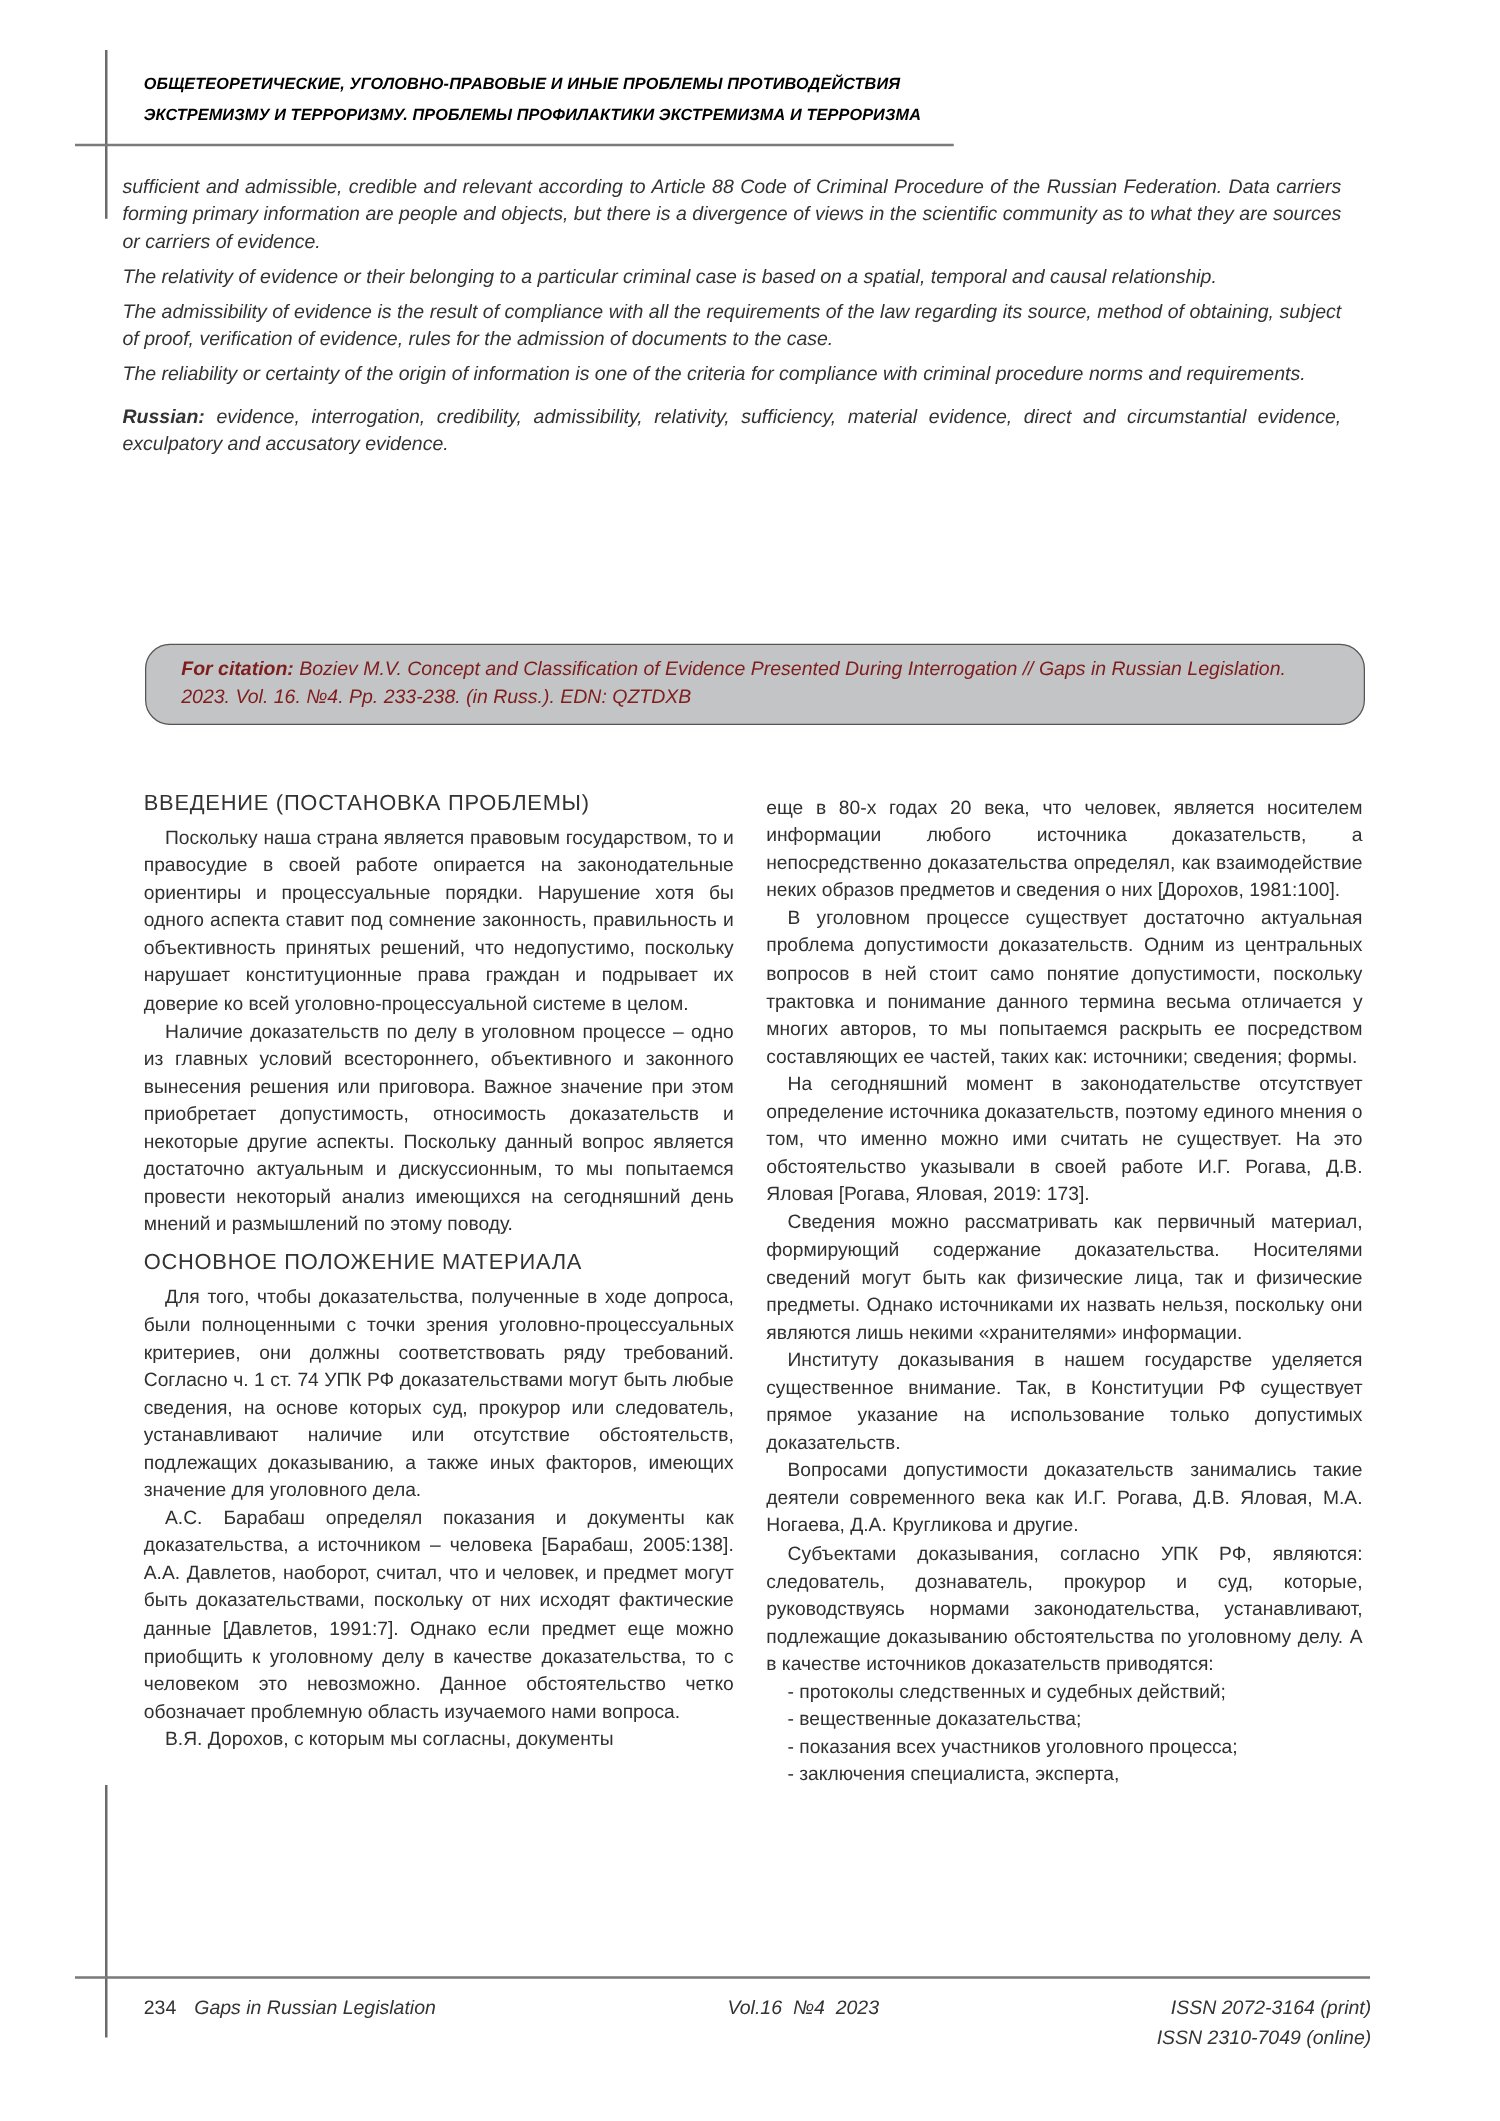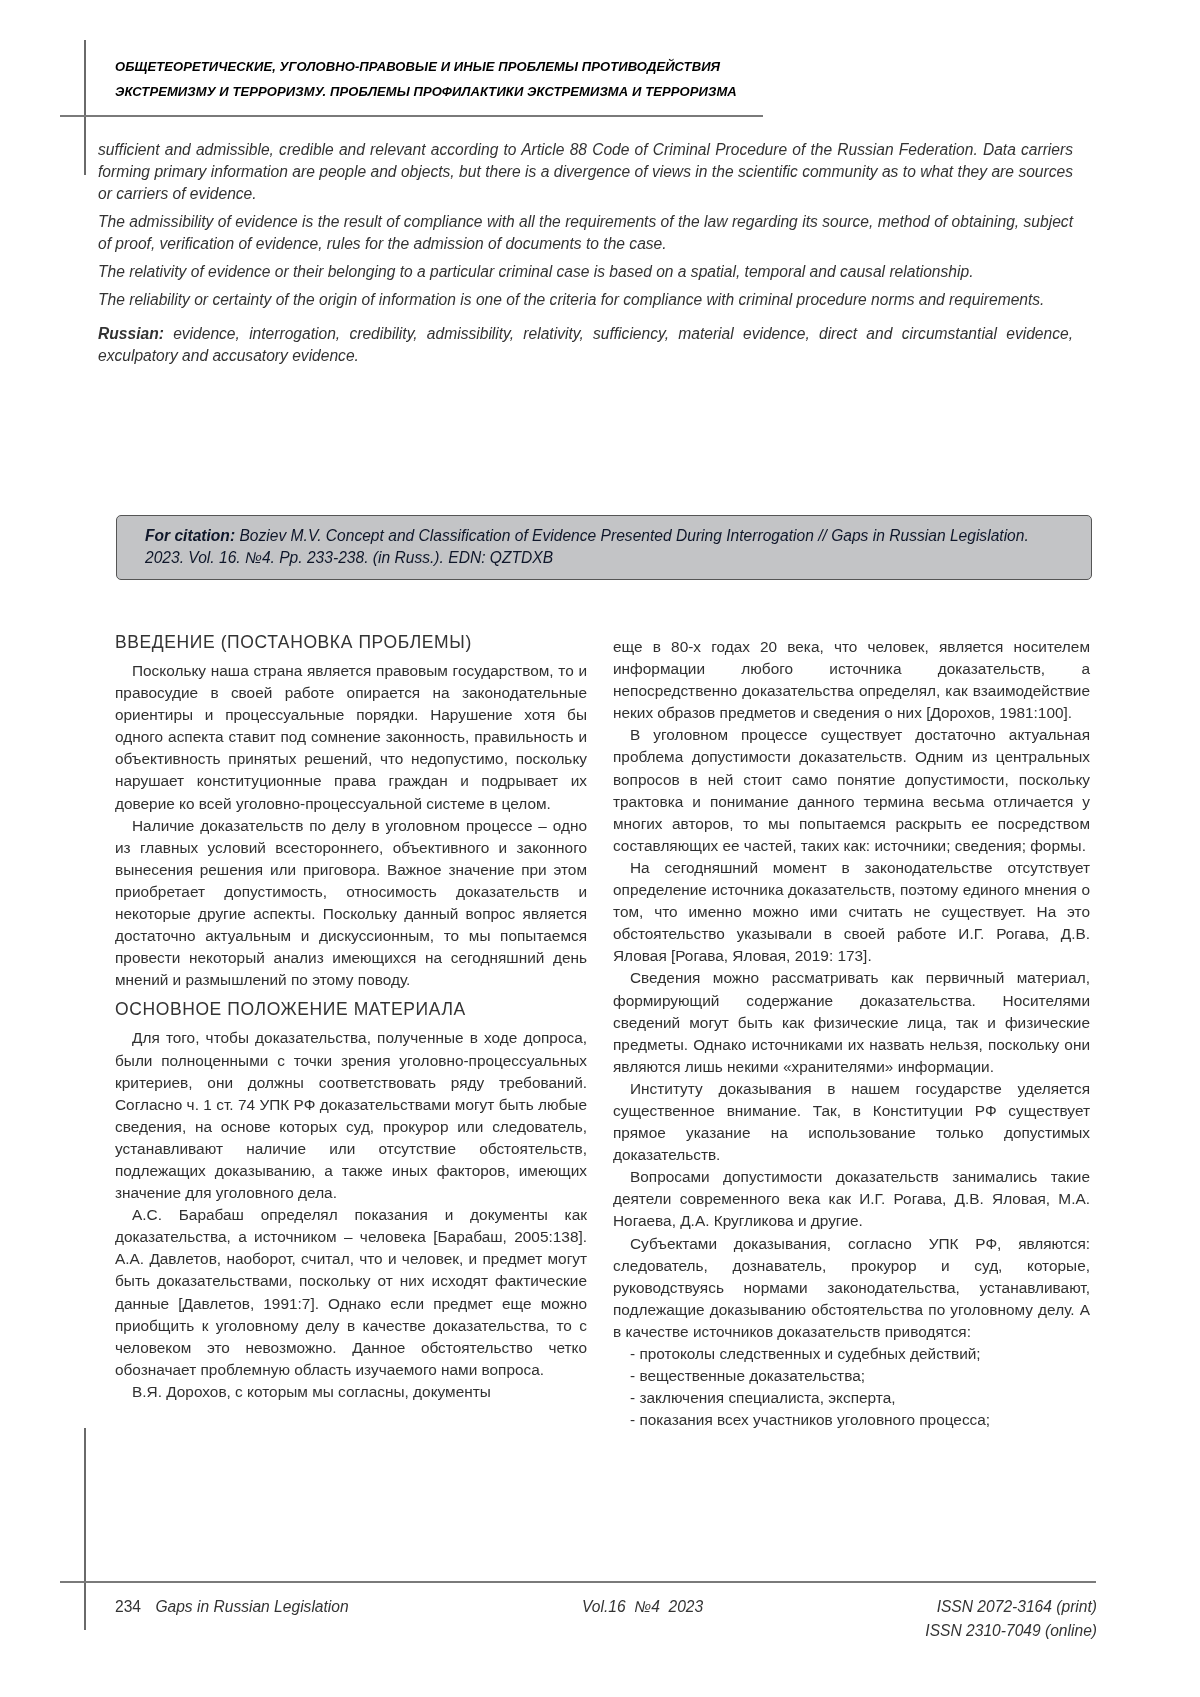--- a/index.html
+++ b/index.html
@@ -25,23 +25,23 @@
     position: absolute; left: 98px; top: 139px; width: 975px;
     font-style: italic; font-size: 15.6px; line-height: 22px; color: #333;
     text-align: justify;
   }
   .abstract p { margin: 0 0 6px 0; }
   .keywords { margin-top: 12px !important; }
   .kw-label { font-weight: bold; }
 
   .citation-box {
     position: absolute; left: 116px; top: 515px; width: 976px; height: 65px;
-    background: #c3c4c6; border: 1.5px solid #555; border-radius: 5px;
+    background: #c3c4c6; border: 1.5px solid #555; border-radius: 20px;
     box-sizing: border-box; padding: 9px 22px 0 28px;
-    font-style: italic; font-size: 15.6px; line-height: 22px; color: #0f172a;
+    font-style: italic; font-size: 15.6px; line-height: 22px; color: #7f1d1d;
   }
   .cite-label { font-weight: bold; }
 
   .col {
     position: absolute; top: 630px; font-size: 15.4px; line-height: 22.1px;
     color: #303030; text-align: justify;
   }
   .col.left { left: 115px; width: 472px; }
   .col.right { left: 613px; width: 477px; top: 636px; }
   .col p { margin: 0; text-indent: 17px; }
@@ -71,22 +71,22 @@
 <div class="vline bottom"></div>
 <div class="hline bottom"></div>
 
 <div class="running-head">
   <div>ОБЩЕТЕОРЕТИЧЕСКИЕ, УГОЛОВНО-ПРАВОВЫЕ И ИНЫЕ ПРОБЛЕМЫ ПРОТИВОДЕЙСТВИЯ</div>
   <div>ЭКСТРЕМИЗМУ И ТЕРРОРИЗМУ. ПРОБЛЕМЫ ПРОФИЛАКТИКИ ЭКСТРЕМИЗМА И ТЕРРОРИЗМА</div>
 </div>
 
 <div class="abstract">
   <p>sufficient and admissible, credible and relevant according to Article 88 Code of Criminal Procedure of the Russian Federation. Data carriers forming primary information are people and objects, but there is a divergence of views in the scientific community as to what they are sources or carriers of evidence.</p>
+  <p>The relativity of evidence or their belonging to a particular criminal case is based on a spatial, temporal and causal relationship.</p>
   <p>The admissibility of evidence is the result of compliance with all the requirements of the law regarding its source, method of obtaining, subject of proof, verification of evidence, rules for the admission of documents to the case.</p>
-  <p>The relativity of evidence or their belonging to a particular criminal case is based on a spatial, temporal and causal relationship.</p>
   <p>The reliability or certainty of the origin of information is one of the criteria for compliance with criminal procedure norms and requirements.</p>
   <p class="keywords"><span class="kw-label">Russian:</span><span> evidence, interrogation, credibility, admissibility, relativity, sufficiency, material evidence, direct and circumstantial evidence, exculpatory and accusatory evidence.</span></p>
 </div>
 
 <div class="citation-box">
   <span class="cite-label">For citation:</span><span> Boziev M.V. Concept and Classification of Evidence Presented During Interrogation // Gaps in Russian Legislation. 2023. Vol. 16. №4. Pp. 233-238. (in Russ.). EDN: QZTDXB</span>
 </div>
 
 <div class="col left">
   <h2>ВВЕДЕНИЕ (ПОСТАНОВКА ПРОБЛЕМЫ)</h2>
@@ -102,22 +102,22 @@
   <p style="text-indent:0">еще в 80-х годах 20 века, что человек, является носителем информации любого источника доказательств, а непосредственно доказательства определял, как взаимодействие неких образов предметов и сведения о них [Дорохов, 1981:100].</p>
   <p>В уголовном процессе существует достаточно актуальная проблема допустимости доказательств. Одним из центральных вопросов в ней стоит само понятие допустимости, поскольку трактовка и понимание данного термина весьма отличается у многих авторов, то мы попытаемся раскрыть ее посредством составляющих ее частей, таких как: источники; сведения; формы.</p>
   <p>На сегодняшний момент в законодательстве отсутствует определение источника доказательств, поэтому единого мнения о том, что именно можно ими считать не существует. На это обстоятельство указывали в своей работе И.Г. Рогава, Д.В. Яловая [Рогава, Яловая, 2019: 173].</p>
   <p>Сведения можно рассматривать как первичный материал, формирующий содержание доказательства. Носителями сведений могут быть как физические лица, так и физические предметы. Однако источниками их назвать нельзя, поскольку они являются лишь некими «хранителями» информации.</p>
   <p>Институту доказывания в нашем государстве уделяется существенное внимание. Так, в Конституции РФ существует прямое указание на использование только допустимых доказательств.</p>
   <p>Вопросами допустимости доказательств занимались такие деятели современного века как И.Г. Рогава, Д.В. Яловая, М.А. Ногаева, Д.А. Кругликова и другие.</p>
   <p>Субъектами доказывания, согласно УПК РФ, являются: следователь, дознаватель, прокурор и суд, которые, руководствуясь нормами законодательства, устанавливают, подлежащие доказыванию обстоятельства по уголовному делу. А в качестве источников доказательств приводятся:</p>
   <ul>
     <li>- протоколы следственных и судебных действий;</li>
     <li>- вещественные доказательства;</li>
+    <li>- показания всех участников уголовного процесса;</li>
     <li>- заключения специалиста, эксперта,</li>
-    <li>- показания всех участников уголовного процесса;</li>
   </ul>
 </div>
 
 <div class="footer">
   <div class="left">
     <span class="page-num">234</span>
     <span class="journal">Gaps in Russian Legislation</span>
   </div>
   <div class="center" style="white-space:pre">Vol.16  №4  2023</div>
   <div class="right">

